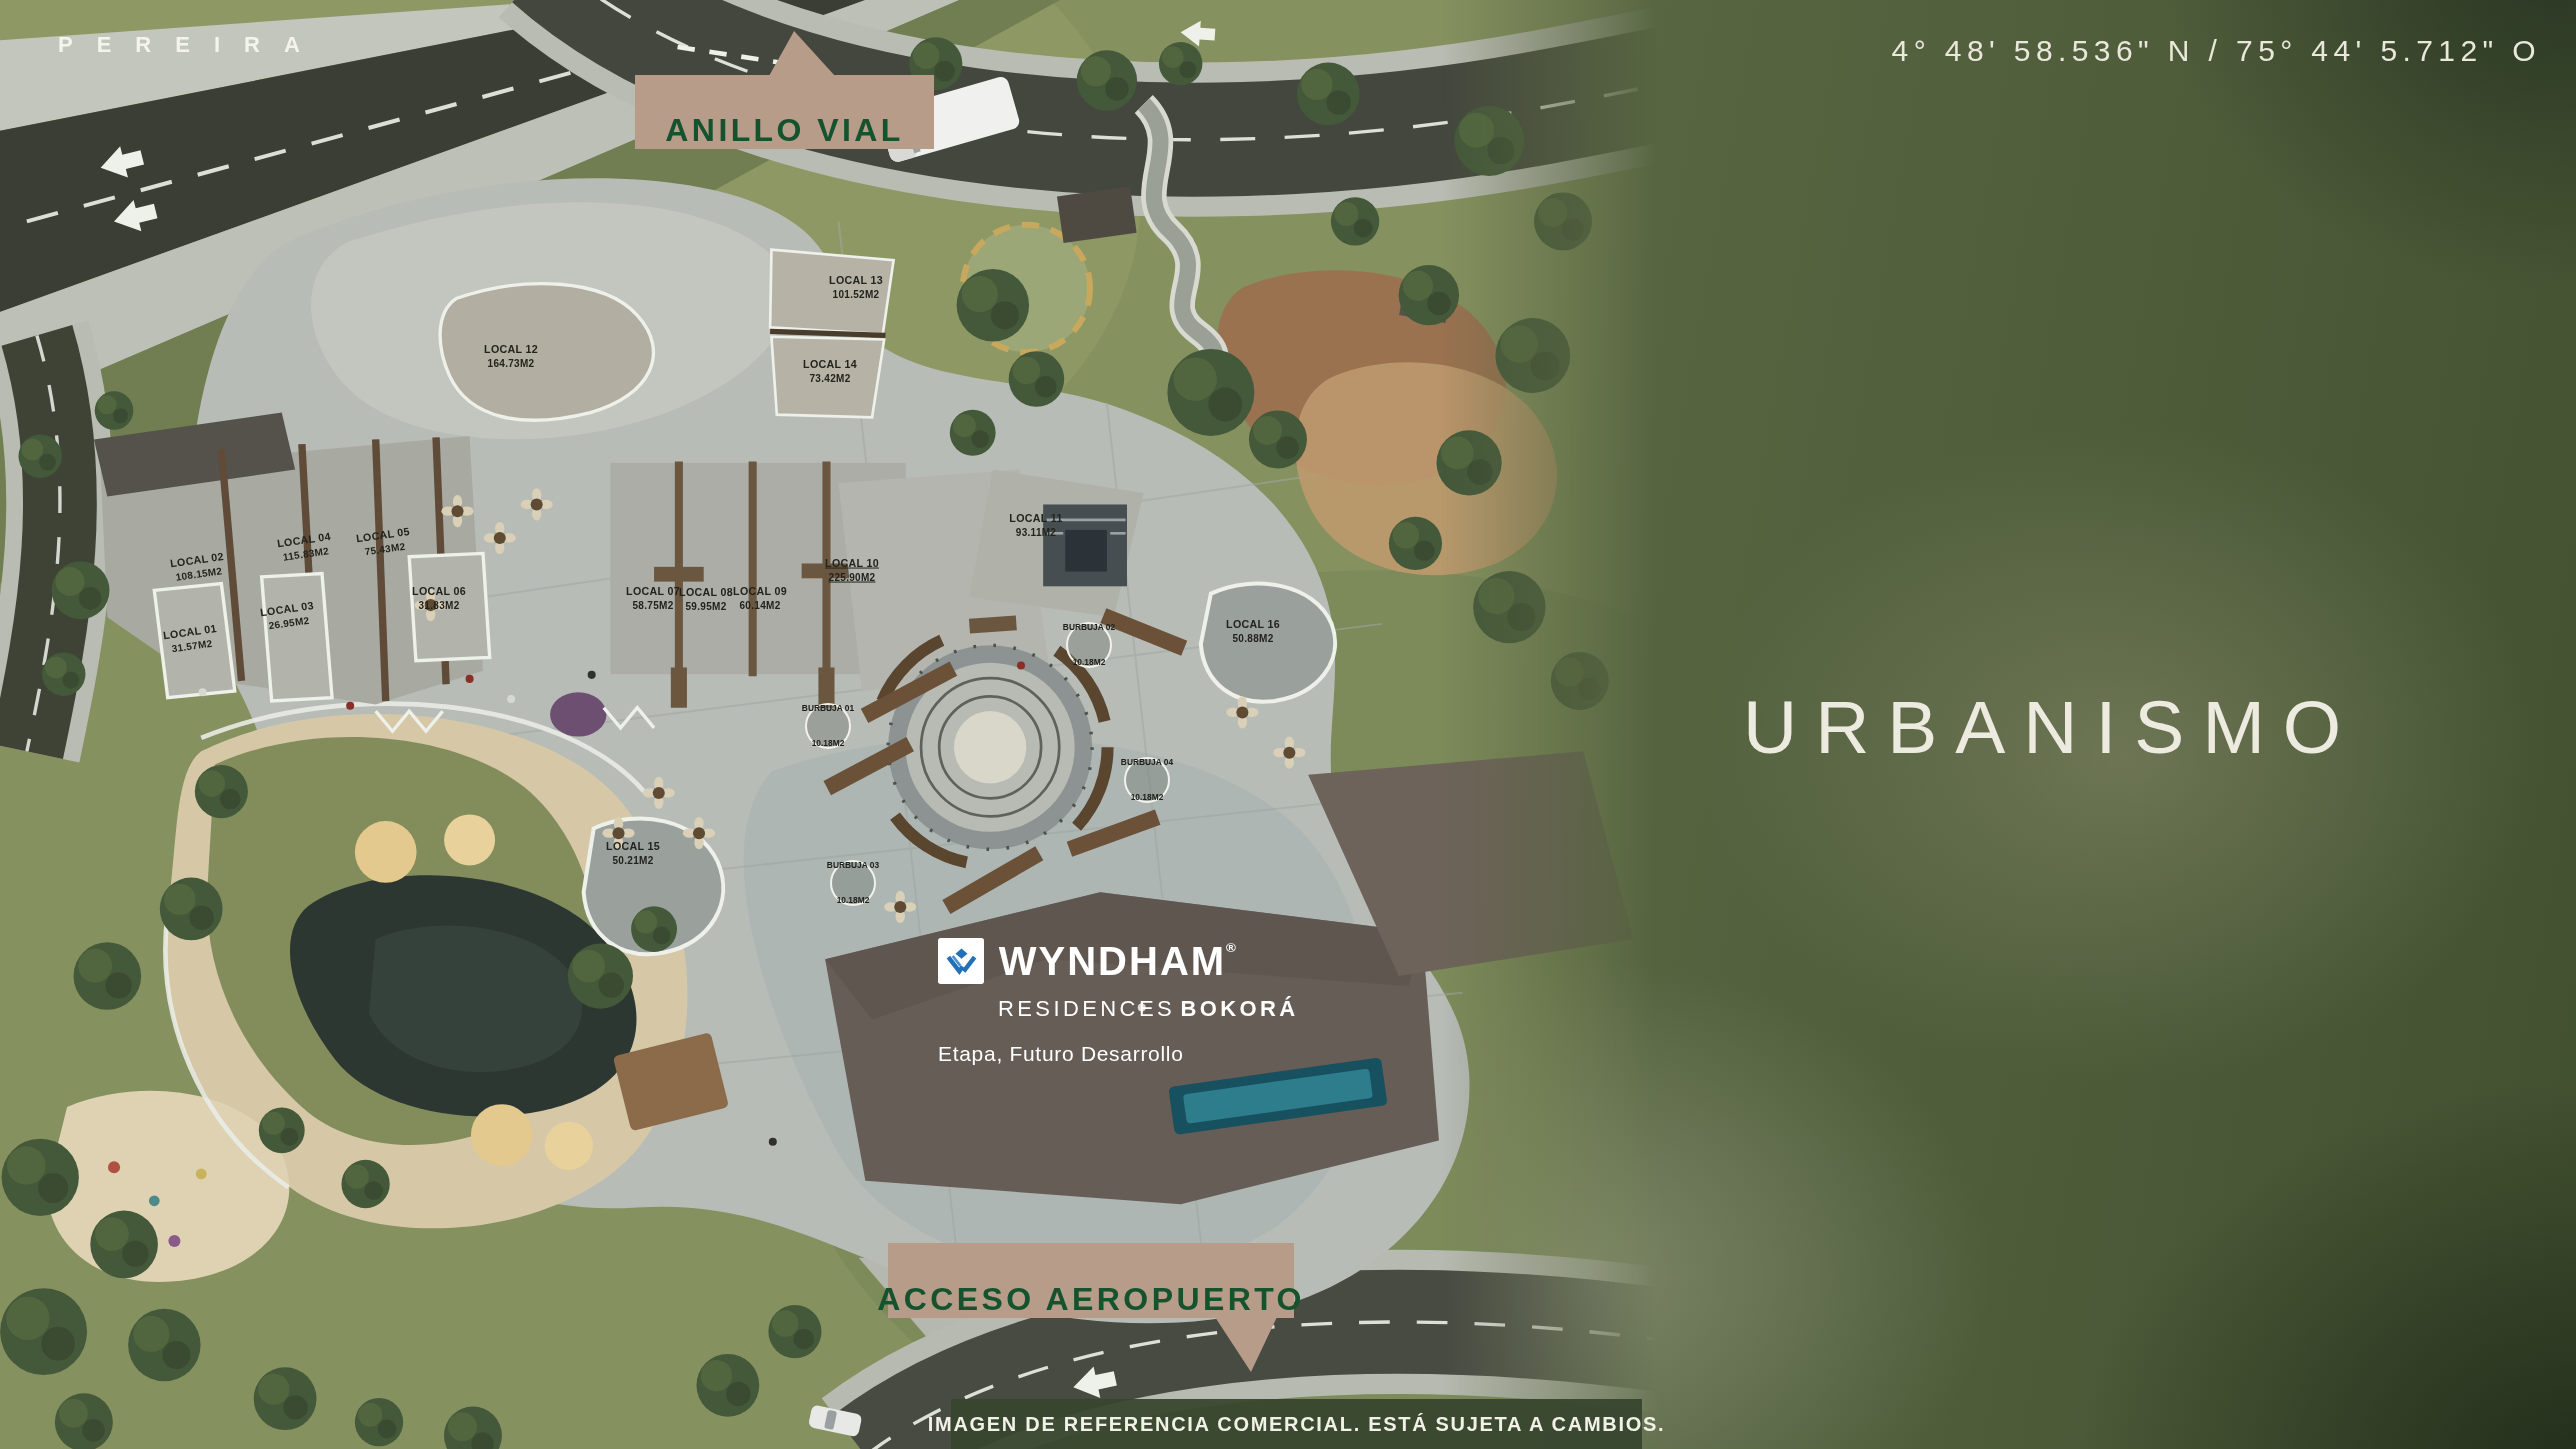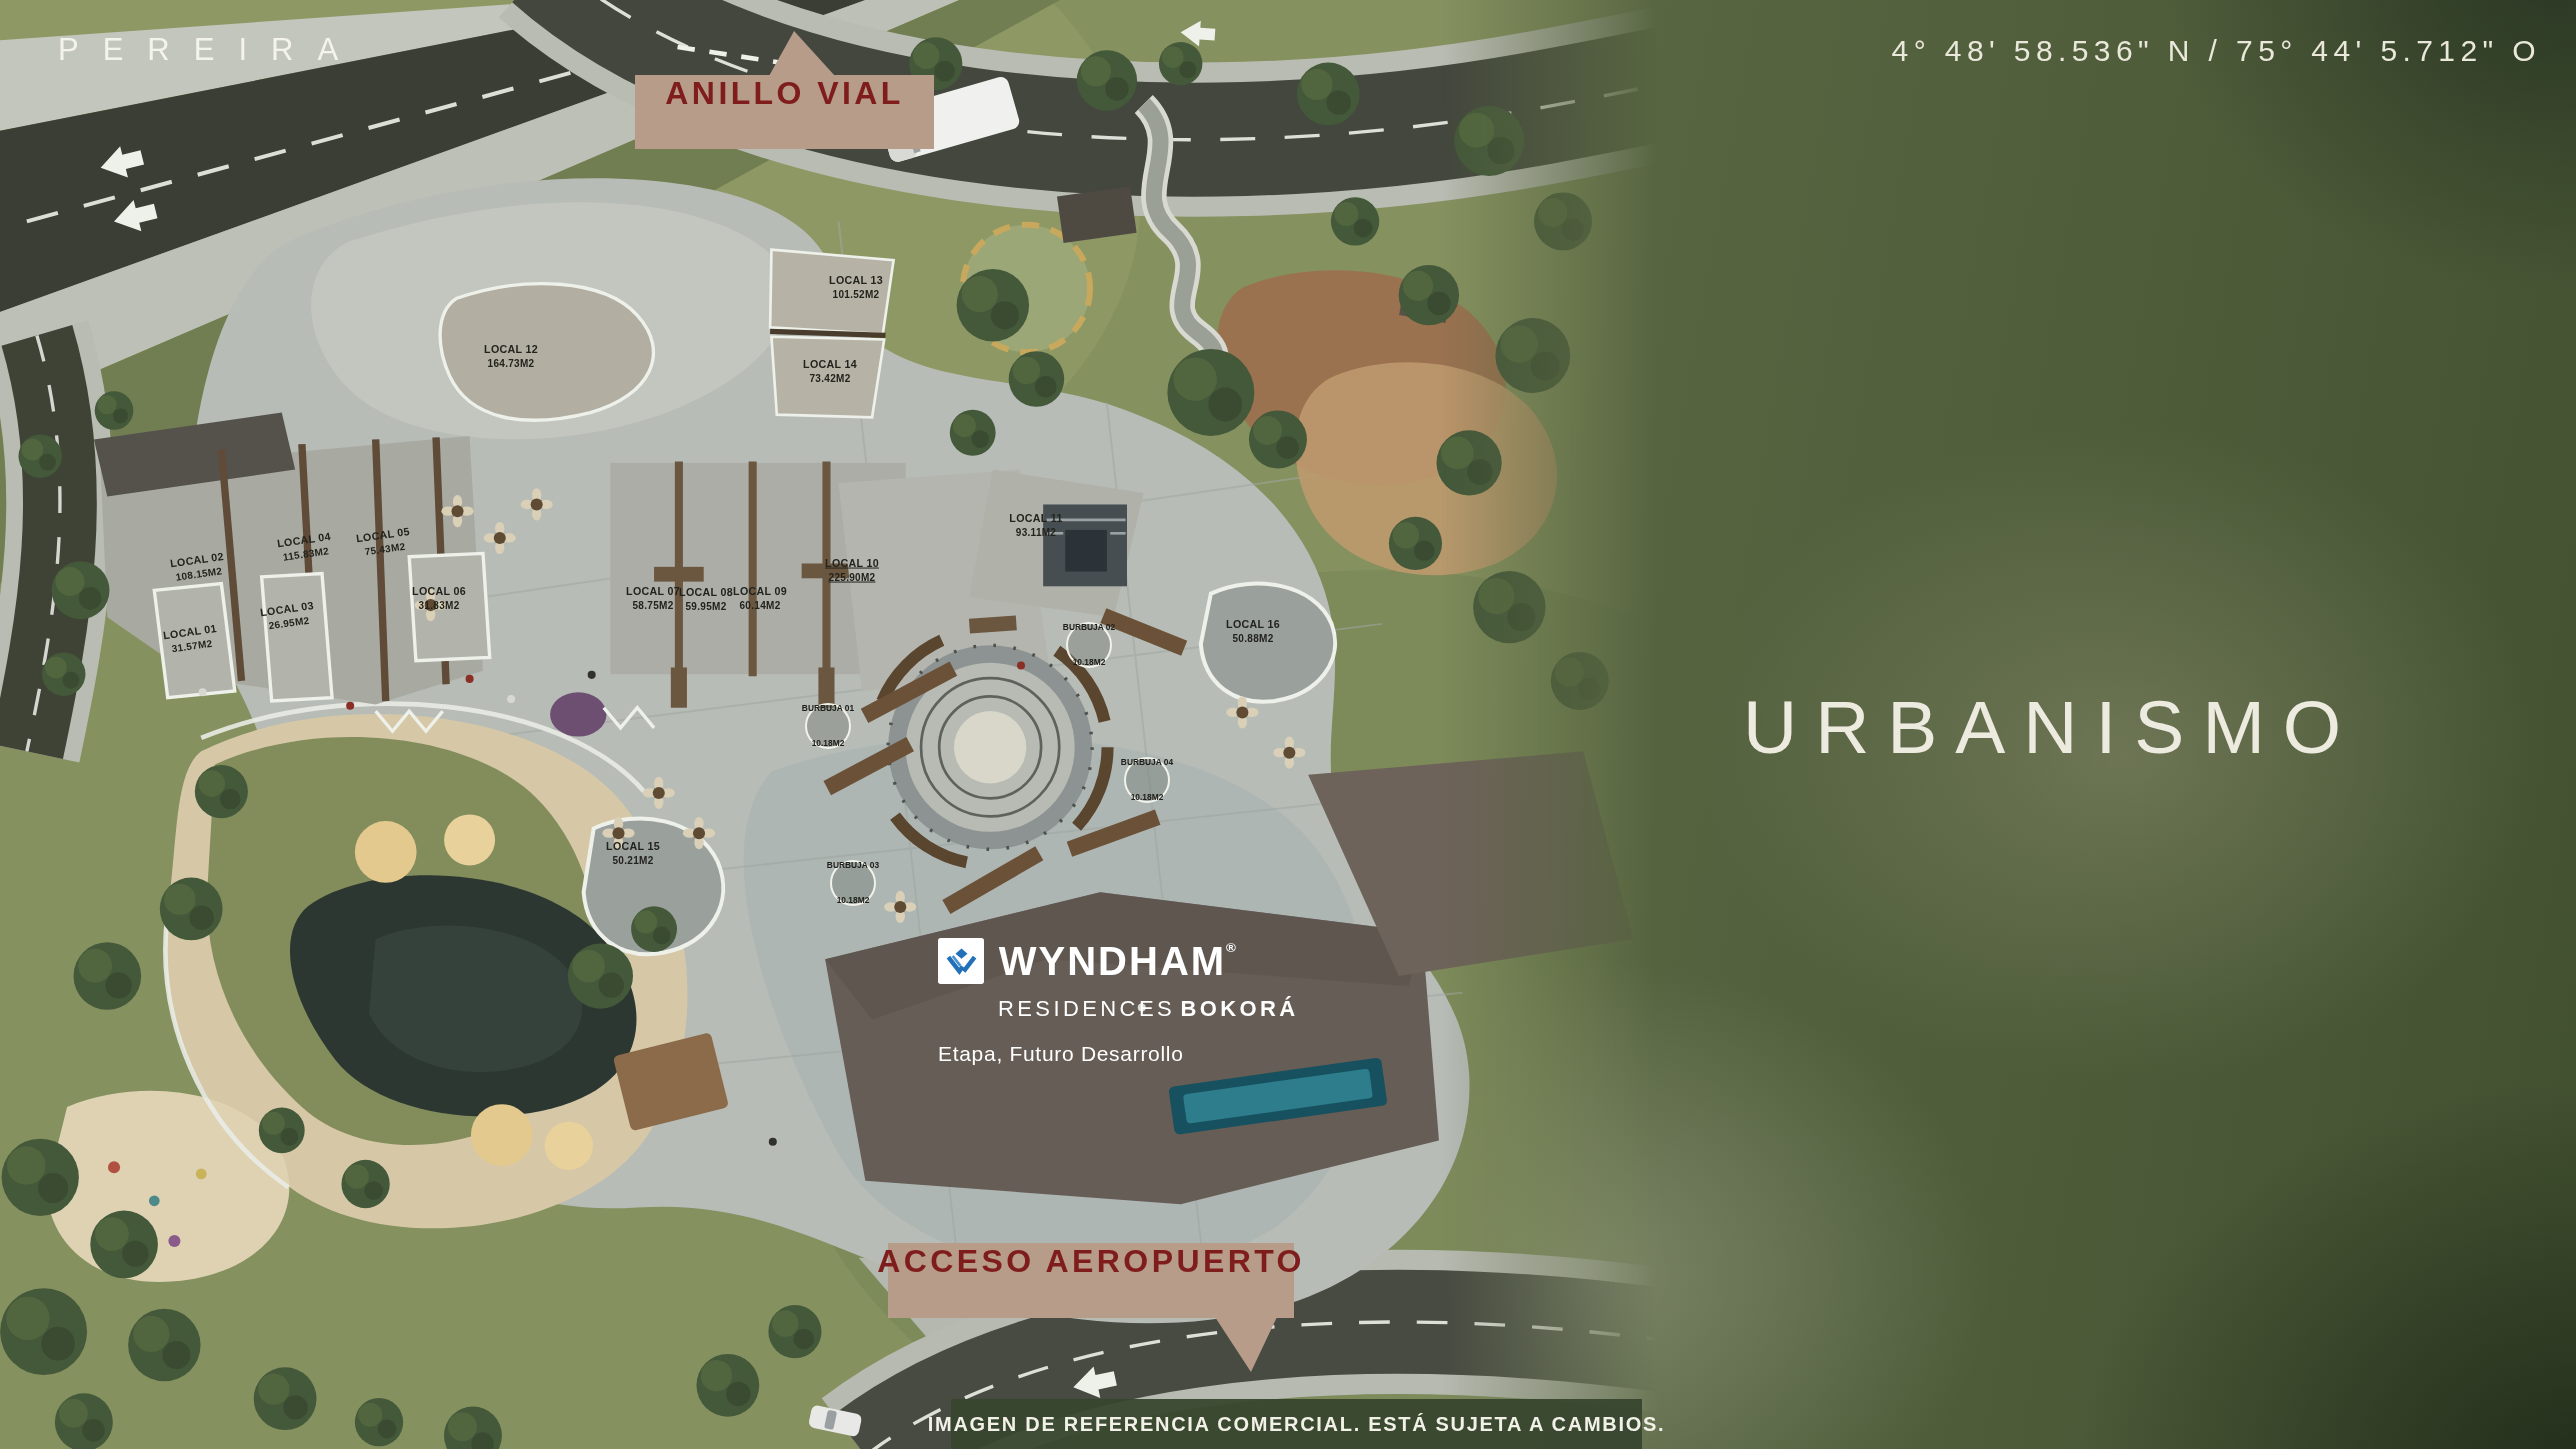--- a/index.html
+++ b/index.html
@@ -2,26 +2,26 @@
 <html style="font-size:10.7px"><head>
 <meta charset="utf-8">
 <style>
   html,body{margin:0;padding:0;background:#222;}
   #stage{position:relative;width:2576px;height:1449px;overflow:hidden;
          font-family:"Liberation Sans",sans-serif;background:#85915f;}
   #map-art{position:absolute;left:0;top:0;width:2576px;height:1449px;z-index:1;}
 
   
   .city{position:absolute;left:58px;top:32px;z-index:30;color:#f5f4ec;
-        font-size:31px;font-weight:400;letter-spacing:24px;}
+        font-size:22px;font-weight:700;letter-spacing:24px;}
   .coords{position:absolute;right:35px;top:34px;z-index:30;color:#eae8db;
         font-size:30px;font-weight:400;letter-spacing:5.4px;white-space:nowrap;}
 
-  .callout{position:absolute;z-index:25;background:#b79c89;color:#7f1d1d;
-        display:flex;align-items:flex-start;justify-content:center;
+  .callout{position:absolute;z-index:25;background:#b79c89;color:#14532d;
+        display:flex;align-items:flex-end;justify-content:center;
         font-weight:bold;letter-spacing:3.4px;font-size:32px;white-space:nowrap;}
   .callout .tail{position:absolute;background:#b79c89;}
   .callout-anillo{left:635px;top:75px;width:299px;height:74px;}
   .callout-anillo .tail{left:134px;top:-44px;width:66px;height:45px;
         clip-path:polygon(38% 0,100% 100%,0 100%);}
   .callout-acceso{left:888px;top:1243px;width:406px;height:75px;}
   .callout-acceso .tail{left:327px;top:74px;width:62px;height:55px;
         clip-path:polygon(0 0,100% 0,58% 100%);}
 
   .urbanismo{position:absolute;left:1743px;top:684px;z-index:30;color:#edeadf;

